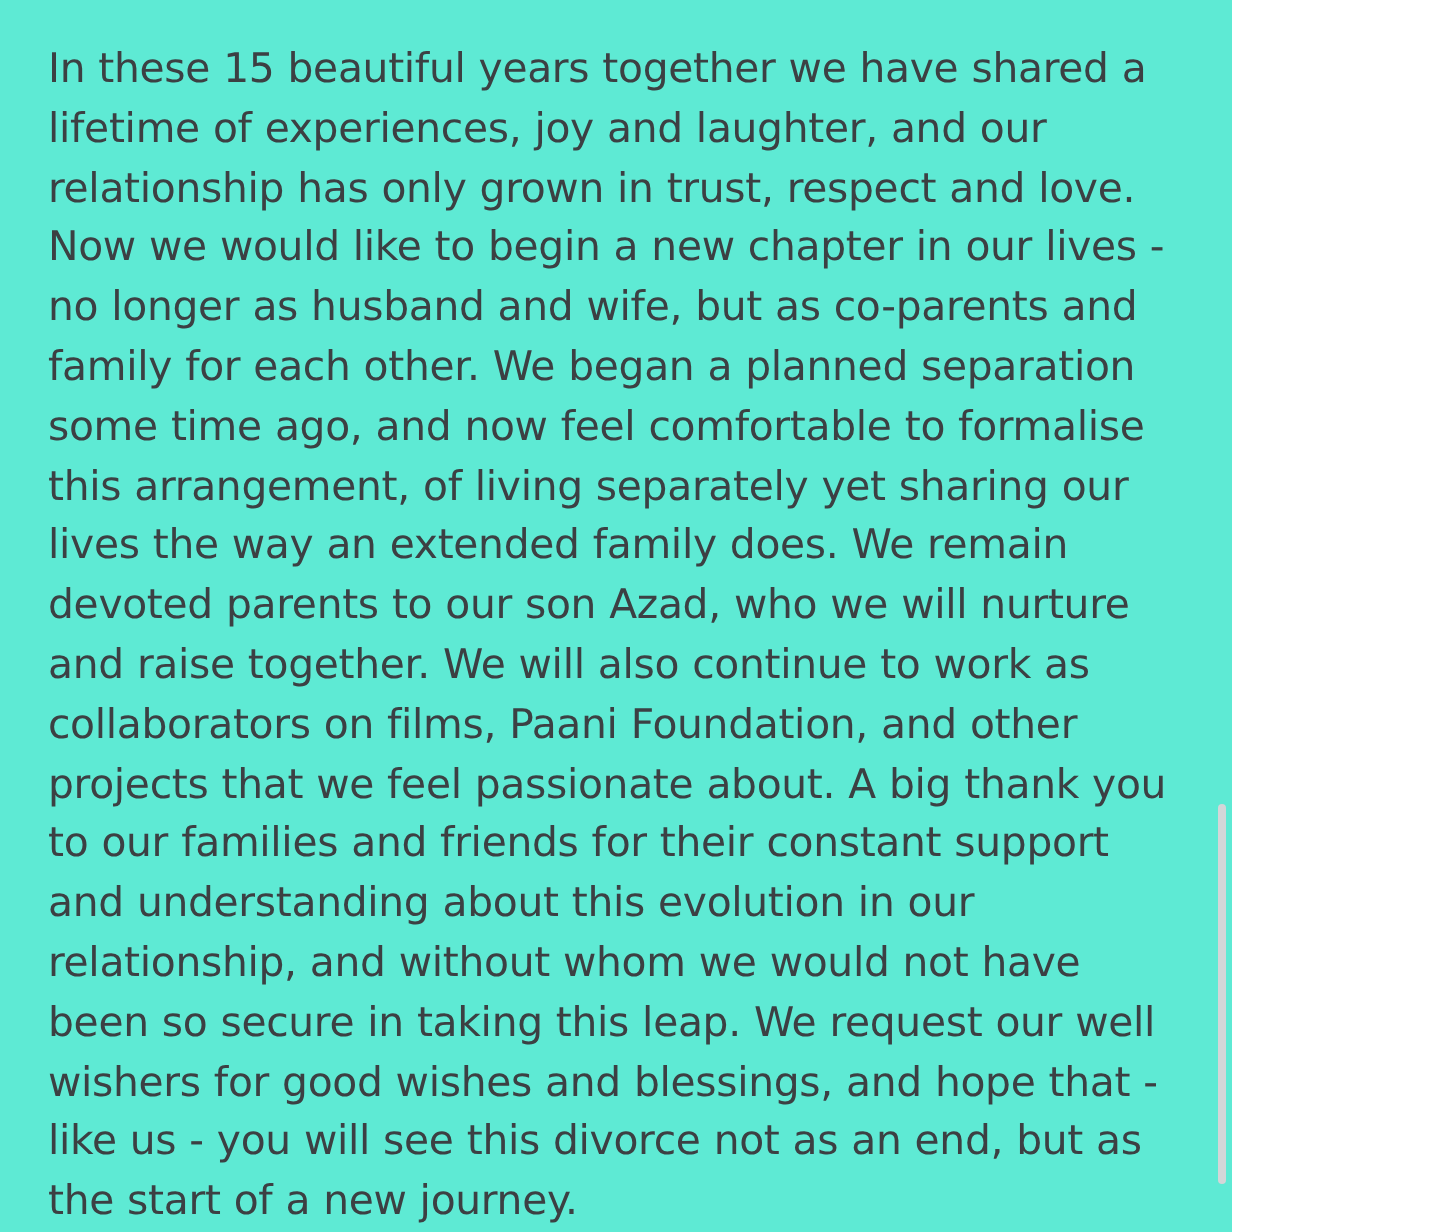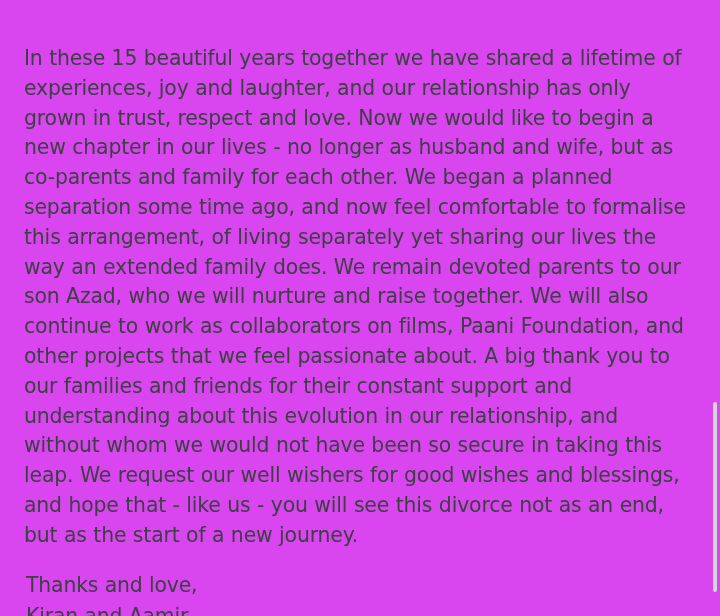--- a/index.html
+++ b/index.html
@@ -8,25 +8,25 @@
     background: #ffffff;
   }
   body {
     width: 720px;
     height: 616px;
     overflow: hidden;
     font-family: "DejaVu Sans", sans-serif;
   }
   .statement-card {
     position: relative;
-    width: 720px;
+    width: 616px;
     height: 616px;
-    background: #d946ef;
+    background: #5eead4;
     box-sizing: border-box;
-    padding: 44px 24px 0 24px;
+    padding: 20px 24px 0 24px;
   }
   .statement-body {
     font-family: "DejaVu Sans", sans-serif;
     font-size: 20.4px;
     line-height: 29.8px;
     color: #3c4043;
     letter-spacing: -0.15px;
     text-align: left;
     white-space: pre-wrap;
     word-spacing: 0.2px;

